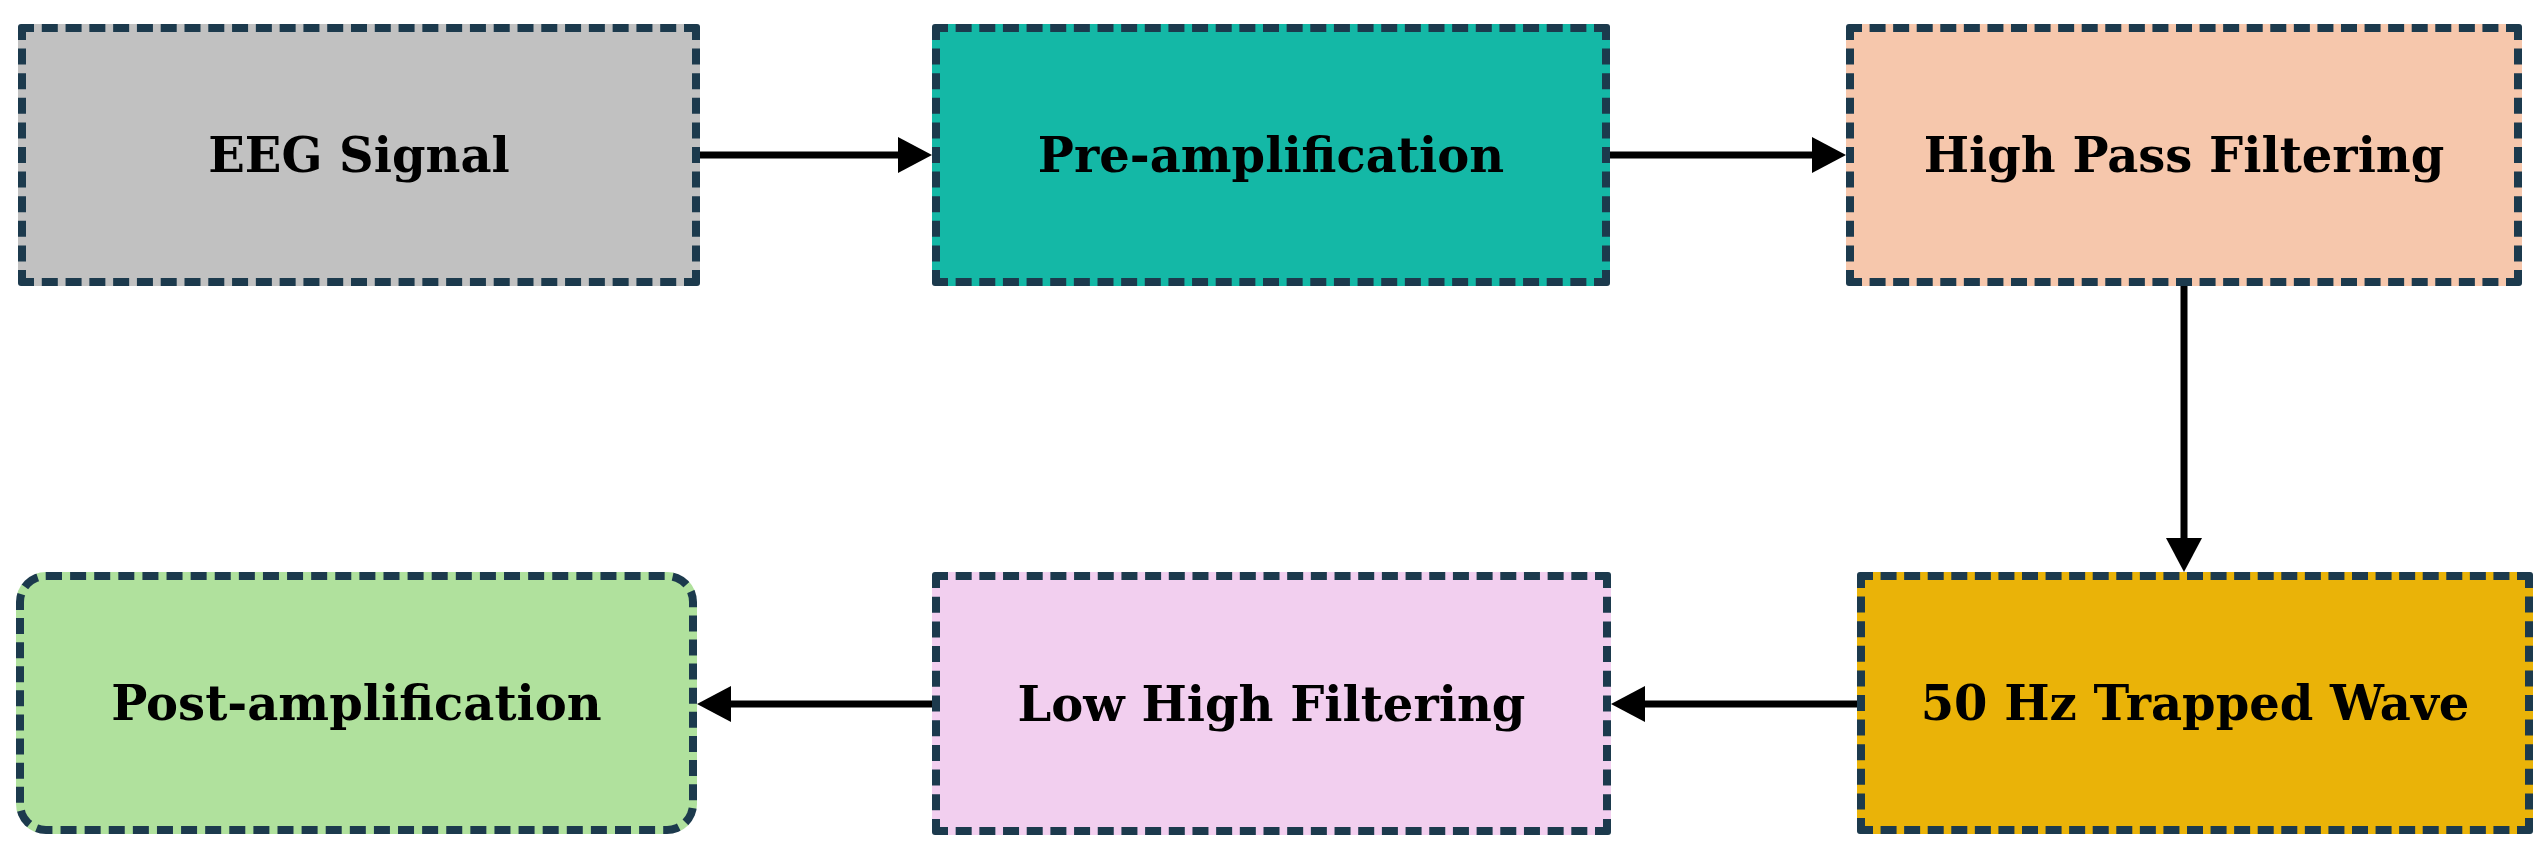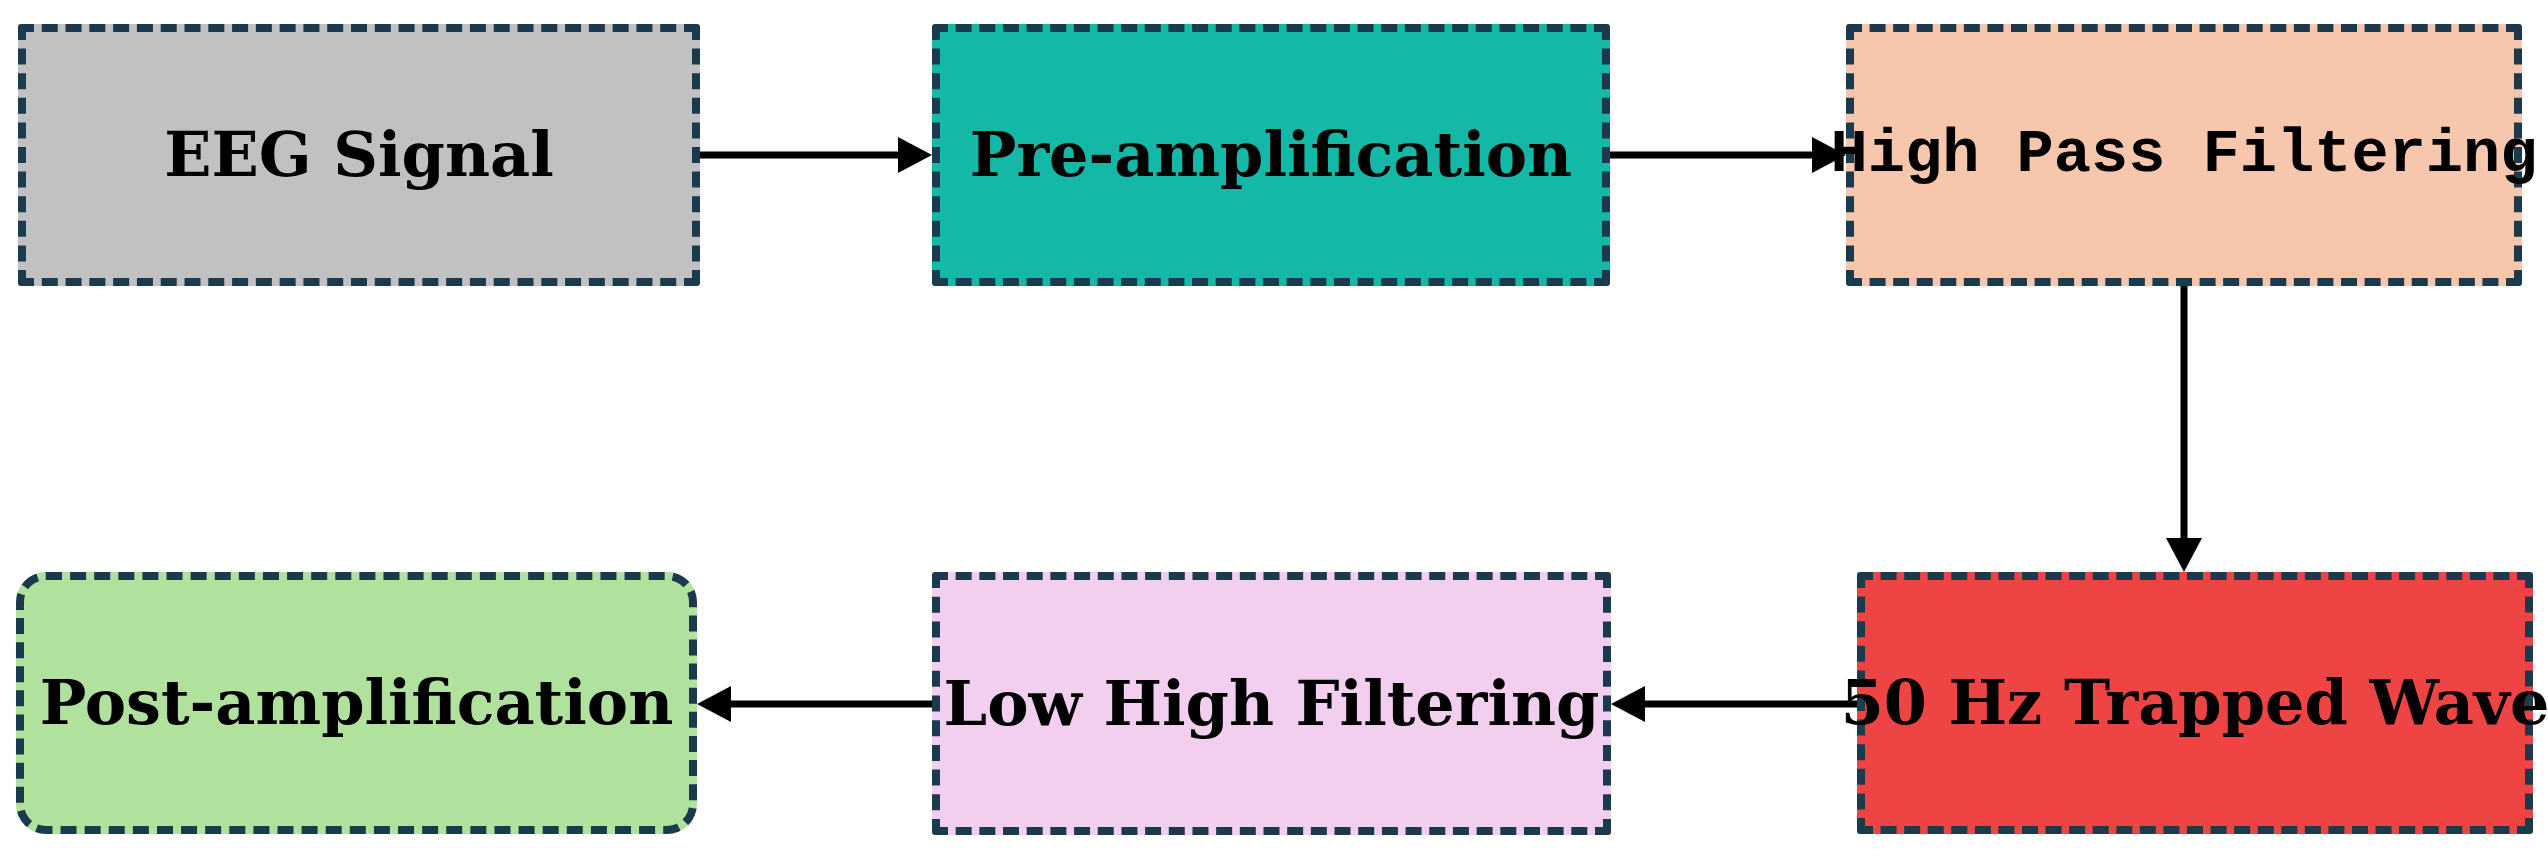--- a/index.html
+++ b/index.html
@@ -25,30 +25,30 @@
     position: absolute;
     box-sizing: border-box;
     border: 8px dashed #1c3a4d;
     border-radius: 3px;
     display: flex;
     align-items: center;
     justify-content: center;
   }
   .box-label {
     font-weight: bold;
-    font-size: 62px;
+    font-size: 48px;
     line-height: 1;
     color: #000000;
     white-space: nowrap;
     text-align: center;
   }
   
   .b-eeg   { left: 18px;   top: 24px;  width: 682px; height: 262px; }
   .b-pre   { left: 932px;  top: 24px;  width: 678px; height: 262px; }
-  .b-hpf   { left: 1846px; top: 24px;  width: 676px; height: 262px; font-family: Liberation Mono, monospace; }
+  .b-hpf   { left: 1846px; top: 24px;  width: 676px; height: 262px; }
   .b-trap  { left: 1857px; top: 572px; width: 676px; height: 262px; }
   .b-lpf   { left: 932px;  top: 572px; width: 679px; height: 263px; }
   .b-post  { left: 16px;   top: 572px; width: 681px; height: 262px; }
 </style>
 </head>
 <body>
 
 <div class="canvas" style="background: rgb(255, 255, 255); color: rgb(0, 0, 0);">
 
   <svg class="arrows" width="2548" height="865" viewBox="0 0 2548 865">
@@ -84,21 +84,21 @@
   </div>
 
   <div class="box b-pre" style="background: #14b8a6; border-color: rgb(28, 58, 77);">
     <span class="box-label">Pre-amplification</span>
   </div>
 
   <div class="box b-hpf" style="background: rgb(246, 199, 172); border-color: rgb(28, 58, 77);">
     <span class="box-label">High Pass Filtering</span>
   </div>
 
-  <div class="box b-trap" style="background: #ef4444; border-color: rgb(28, 58, 77);">
+  <div class="box b-trap" style="background: #eab308; border-color: rgb(28, 58, 77);">
     <span class="box-label">50 Hz Trapped Wave</span>
   </div>
 
   <div class="box b-lpf" style="background: rgb(242, 207, 239); border-color: rgb(28, 58, 77);">
     <span class="box-label">Low High Filtering</span>
   </div>
 
   <div class="box b-post" style="background: rgb(176, 225, 157); border-color: rgb(28, 58, 77); border-radius: 30px;">
     <span class="box-label">Post-amplification</span>
   </div>

